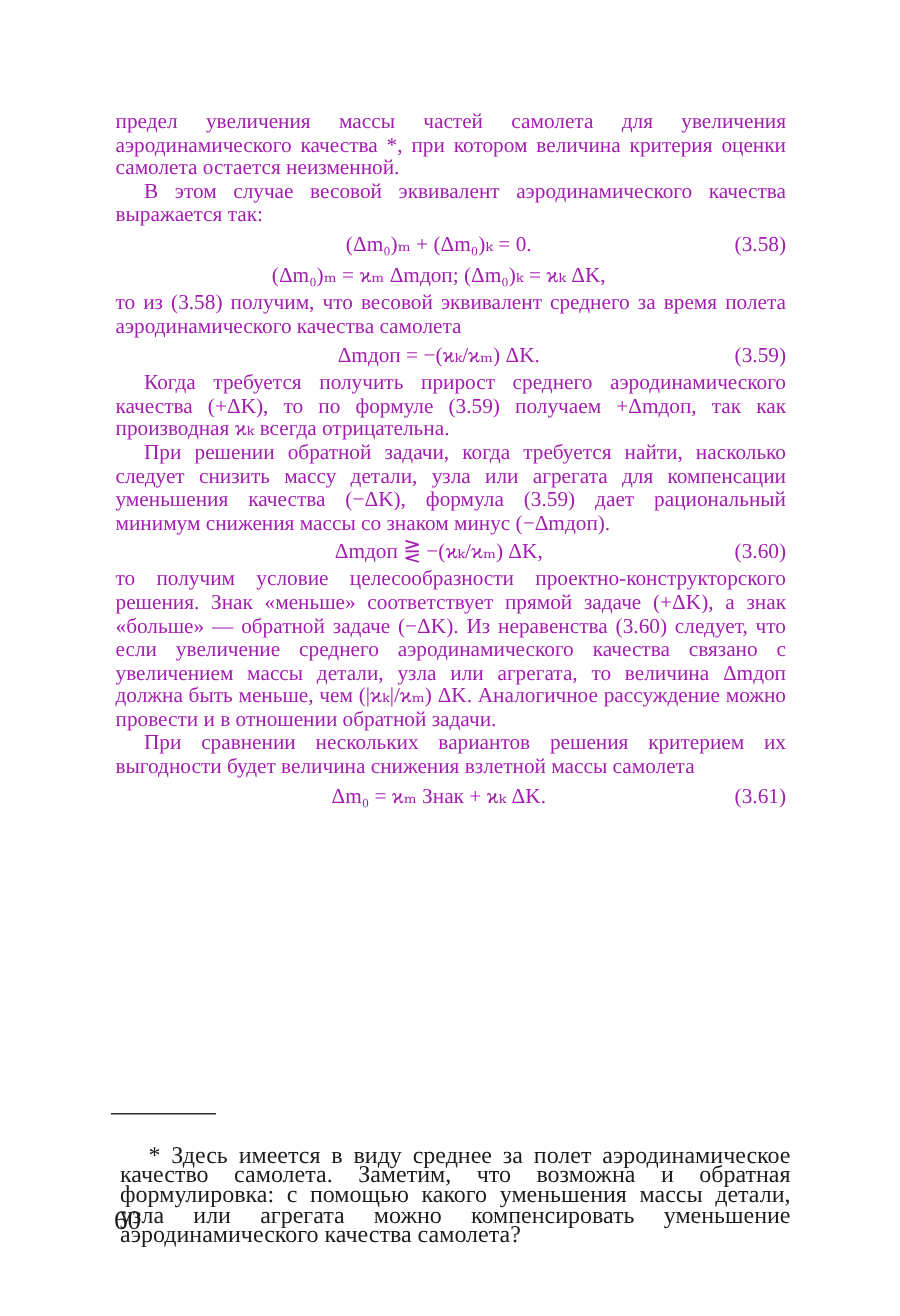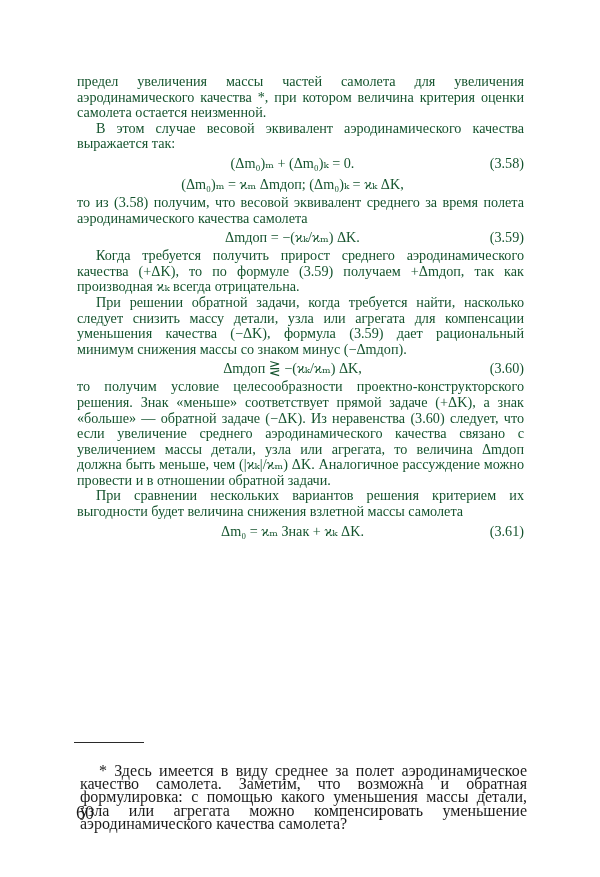--- a/index.html
+++ b/index.html
@@ -1,20 +1,20 @@
 <!DOCTYPE html>
 <html><head>
 <meta charset="utf-8">
 <style>
   html, body { margin: 0; padding: 0; background: #ffffff; }
   body { width: 600px; height: 877px; position: relative; overflow: hidden; }
   .page {
     position: absolute; left: 77px; top: 74px; width: 447px;
     font-family: "Liberation Serif", "DejaVu Serif", serif;
-    font-size: 14.2px; line-height: 15.6px; color: #14532d;
+    font-size: 14.2px; line-height: 15.6px; color: #a21caf;
     text-align: justify;
   }
   .p { margin: 0; }
   .p.indent { text-indent: 19px; }
   .eq {
     position: relative; height: 20px; line-height: 20px;
     margin: 1px 0 1px 0; white-space: nowrap;
   }
   .eq .formula { position: absolute; left: 0; right: 16px; text-align: center; }
   .eq .num { position: absolute; right: 0; }

